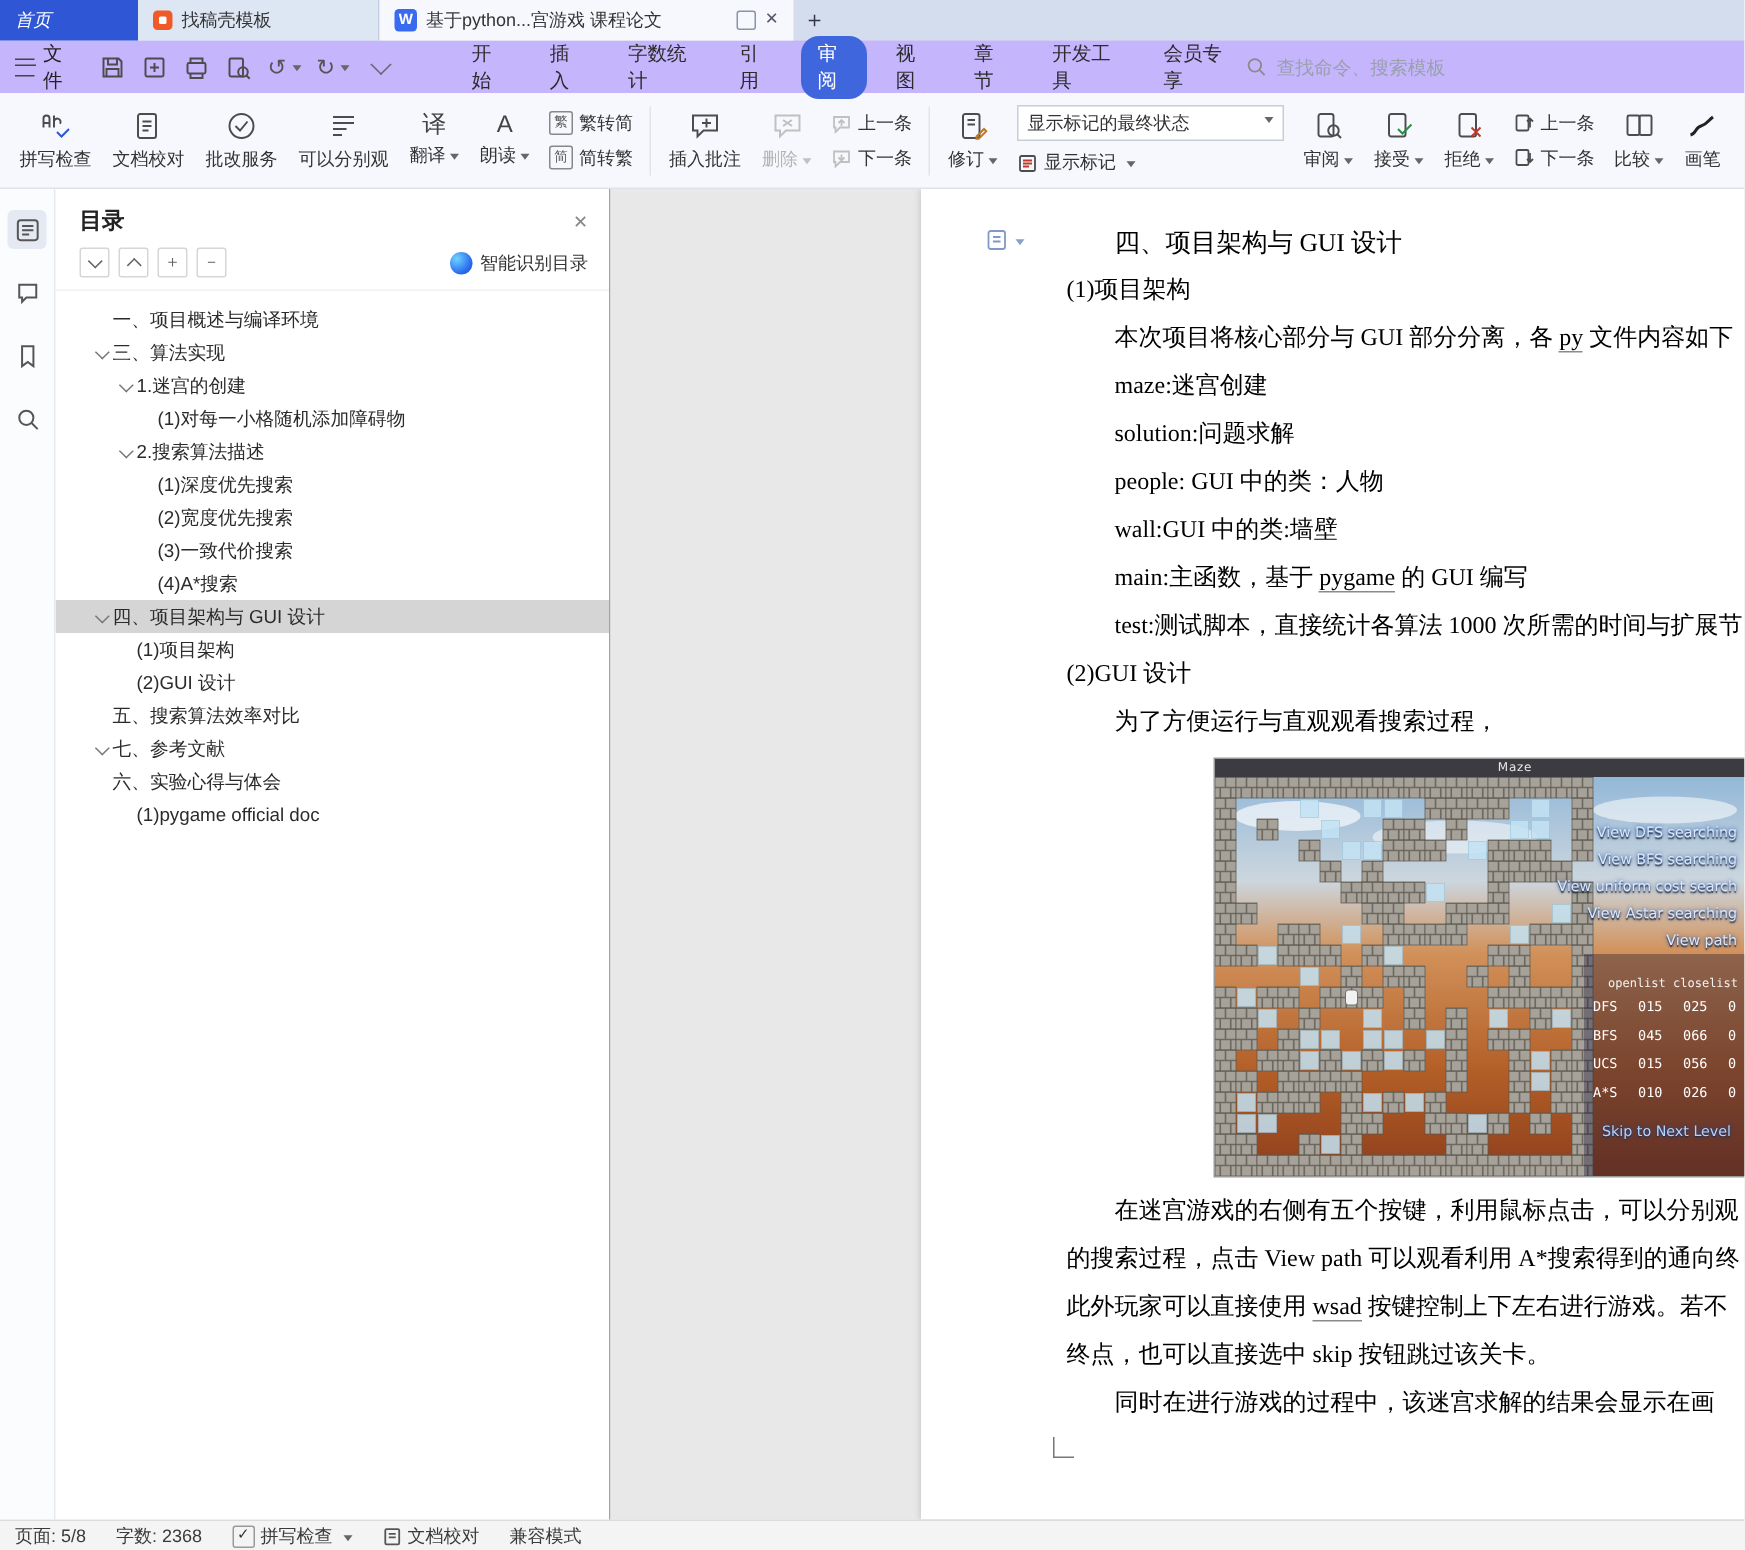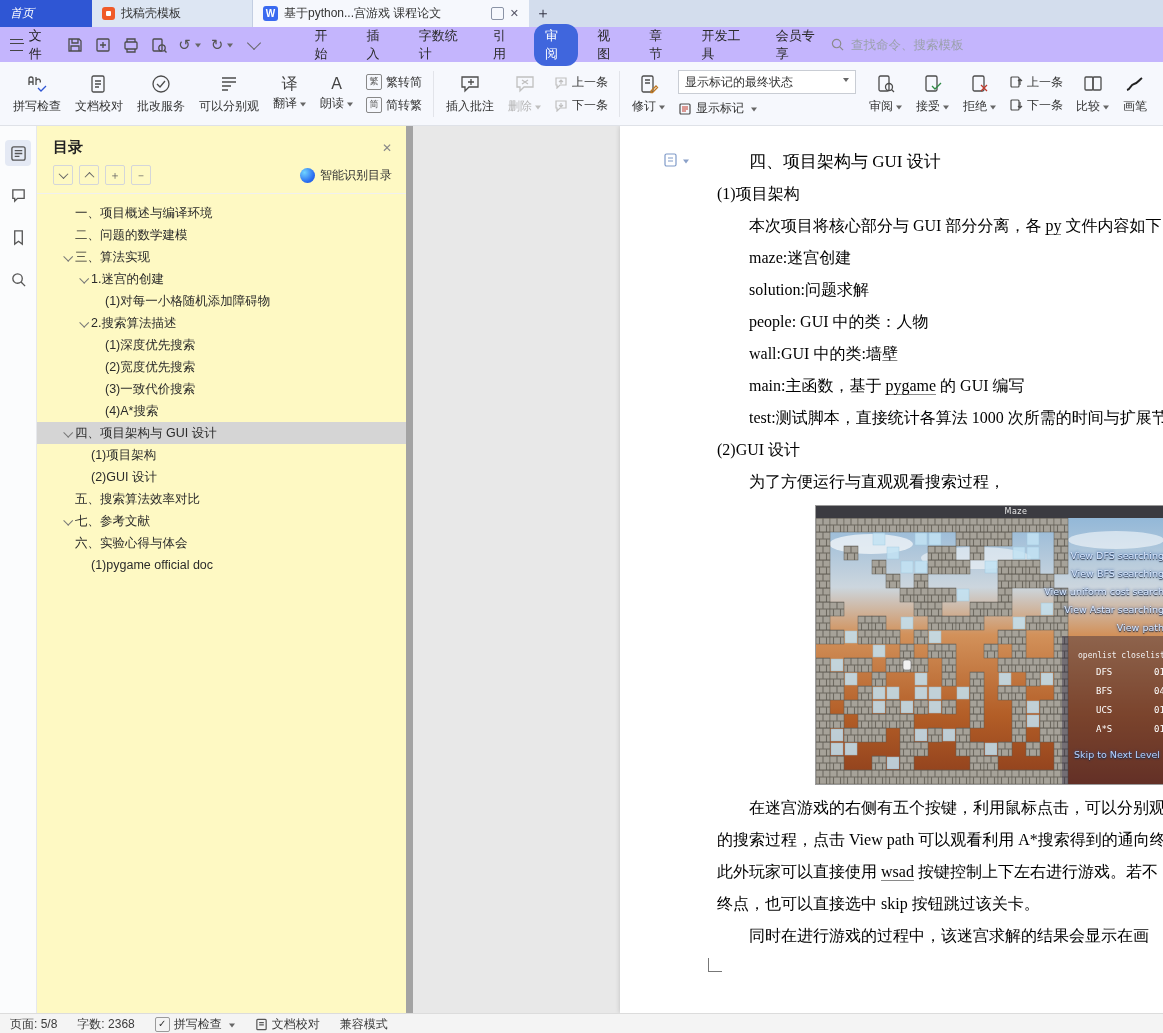--- a/index.html
+++ b/index.html
@@ -66,21 +66,21 @@
   .charicon{font-size:13px;color:#444;line-height:1;}
 
   
   .main{display:flex;height:887px;}
   .leftstrip{width:36px;background:#fbfcfd;border-right:1px solid #e6e8ec;display:flex;
              flex-direction:column;align-items:center;padding-top:14px;gap:16px;flex:none;}
   .lsico{width:26px;height:26px;display:flex;align-items:center;justify-content:center;border-radius:4px;}
   .lsico svg{width:17px;height:17px;fill:none;stroke:#555;stroke-width:1.4;}
   .lsico.sel{background:#e4e9f4;}
 
-  .navpanel{width:369px;background:#fef9c3;border-right:7px solid #a3a3a3;flex:none;overflow:hidden;}
+  .navpanel{width:369px;background:#ffffff;border-right:1px solid #a3a3a3;flex:none;overflow:hidden;}
   .nav-head{display:flex;align-items:center;justify-content:space-between;padding:12px 14px 4px 16px;}
   .nav-title{font-size:15px;font-weight:bold;color:#222;}
   .nav-close{color:#888;font-size:12px;}
   .nav-tools{display:flex;align-items:center;padding:4px 14px 8px 16px;border-bottom:1px solid #f0f0f0;}
   .ntbox{width:18px;height:18px;border:1px solid #d4d6da;border-radius:2px;margin-right:6px;display:flex;
          align-items:center;justify-content:center;color:#666;font-size:11px;line-height:1;}
   .ntbox .chevd{width:6px;height:6px;border-right:1.3px solid #666;border-bottom:1.3px solid #666;
          transform:rotate(45deg) translate(-1px,-1px);}
   .ntbox .chevu{width:6px;height:6px;border-left:1.3px solid #666;border-top:1.3px solid #666;
          transform:rotate(45deg) translate(1px,1px);}
@@ -119,21 +119,21 @@
   .gtitle{height:12px;background:#3b3b41;color:#e8e8e8;font-size:8px;line-height:12px;
         text-align:center;letter-spacing:.5px;}
   .gbody{position:relative;width:400px;height:266px;overflow:hidden;}
   .gbody svg{position:absolute;left:0;top:0;}
   .gm{position:absolute;right:52px;font-size:9.5px;color:#d9e8ff;white-space:nowrap;
       text-shadow:0 0 3px #1d4e9e,0 1px 1px #222;}
   .gstats-h{position:absolute;left:262px;top:133px;font-size:8px;color:#f2f2f2;white-space:nowrap;
       font-family:"DejaVu Sans Mono",monospace;}
   .grow{position:absolute;left:252px;display:flex;gap:0;font-size:9px;color:#fff;
       font-family:"DejaVu Sans Mono",monospace;}
-  .grow span{display:inline-block;width:30px;padding-left:28px;}
+  .grow span{display:inline-block;width:30px;}
   .gskip{position:absolute;left:258px;top:231px;font-size:9.5px;color:#b5d2ff;white-space:nowrap;
       text-shadow:0 0 3px #1d4e9e,0 1px 1px #222;}
 
   
   .statusbar{height:21px;background:#f4f4f4;border-top:1px solid #dcdcdc;display:flex;
         align-items:center;gap:20px;padding:0 10px;font-size:12px;color:#3a3a3a;}
   .sb-item{display:flex;align-items:center;gap:4px;}
   .sb-check{width:13px;height:13px;border:1px solid #9a9a9a;border-radius:2px;font-size:10px;
         line-height:12px;text-align:center;color:#333;}
   .sb-item svg{width:13px;height:13px;fill:none;stroke:#555;stroke-width:1.3;}
@@ -442,24 +442,20 @@
       <span class="ntbox">－</span>
       <span class="smart">
         <span class="aiball"></span>
         <span>智能识别目录</span>
       </span>
     </div>
     <div class="toc-list">
       <div class="toc-item l0">
           <span class="tchev"></span>
           <span class="toc-label">一、项目概述与编译环境</span>
-        </div>
-      <div class="toc-item l0">
-          <span class="tchev"></span>
-          <span class="toc-label">二、问题的数学建模</span>
         </div>
       <div class="toc-item l0">
           <span class="tchev">
             <span class="chev"></span>
           </span>
           <span class="toc-label">三、算法实现</span>
         </div>
       <div class="toc-item l1">
           <span class="tchev">
             <span class="chev"></span>

